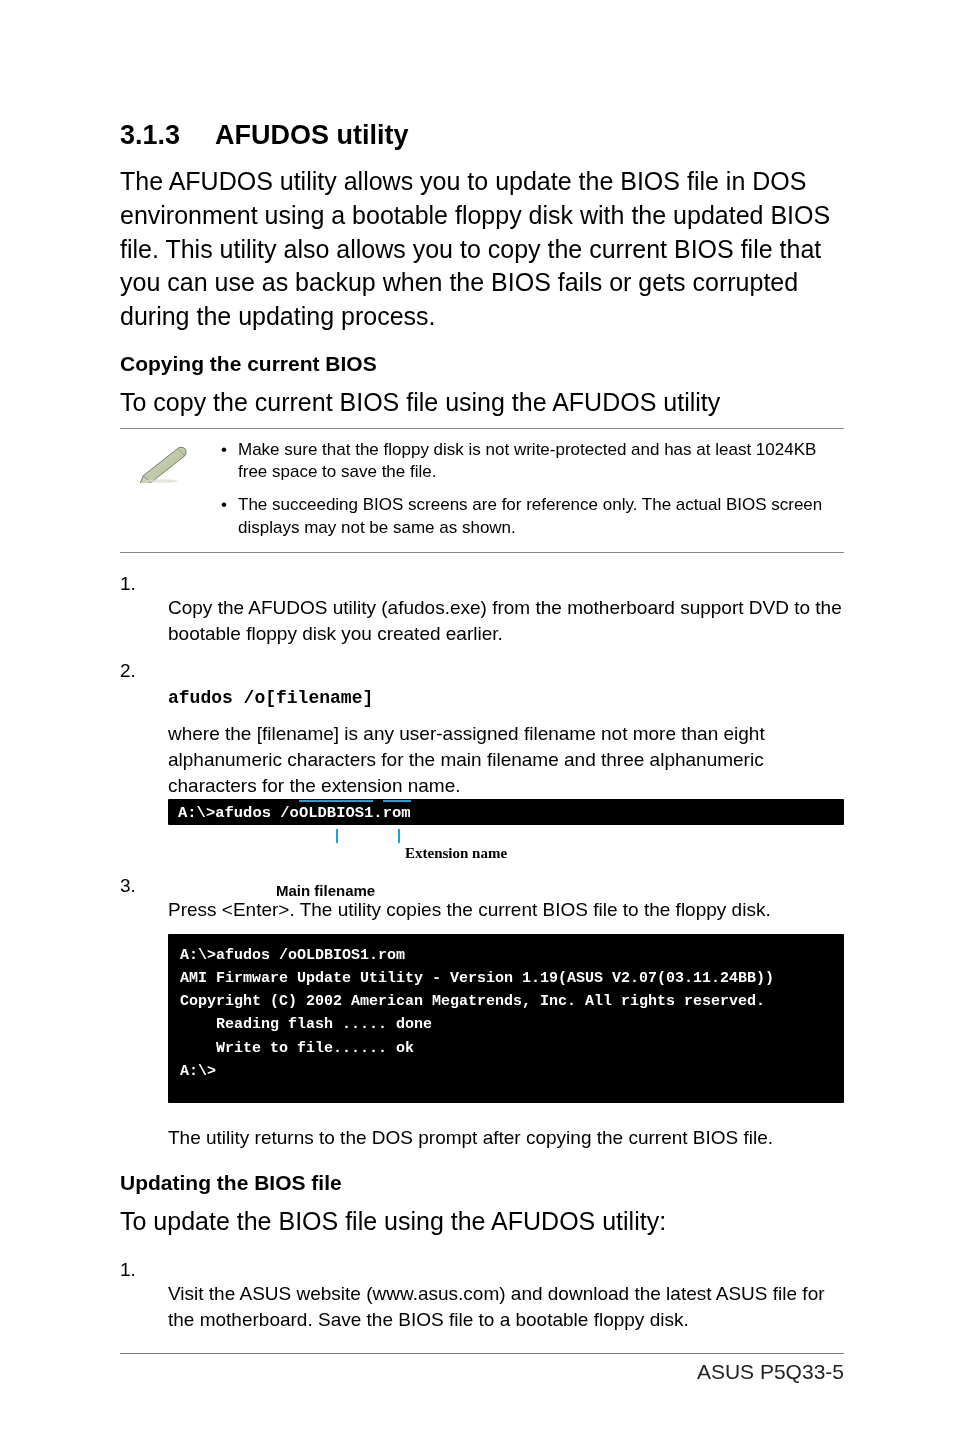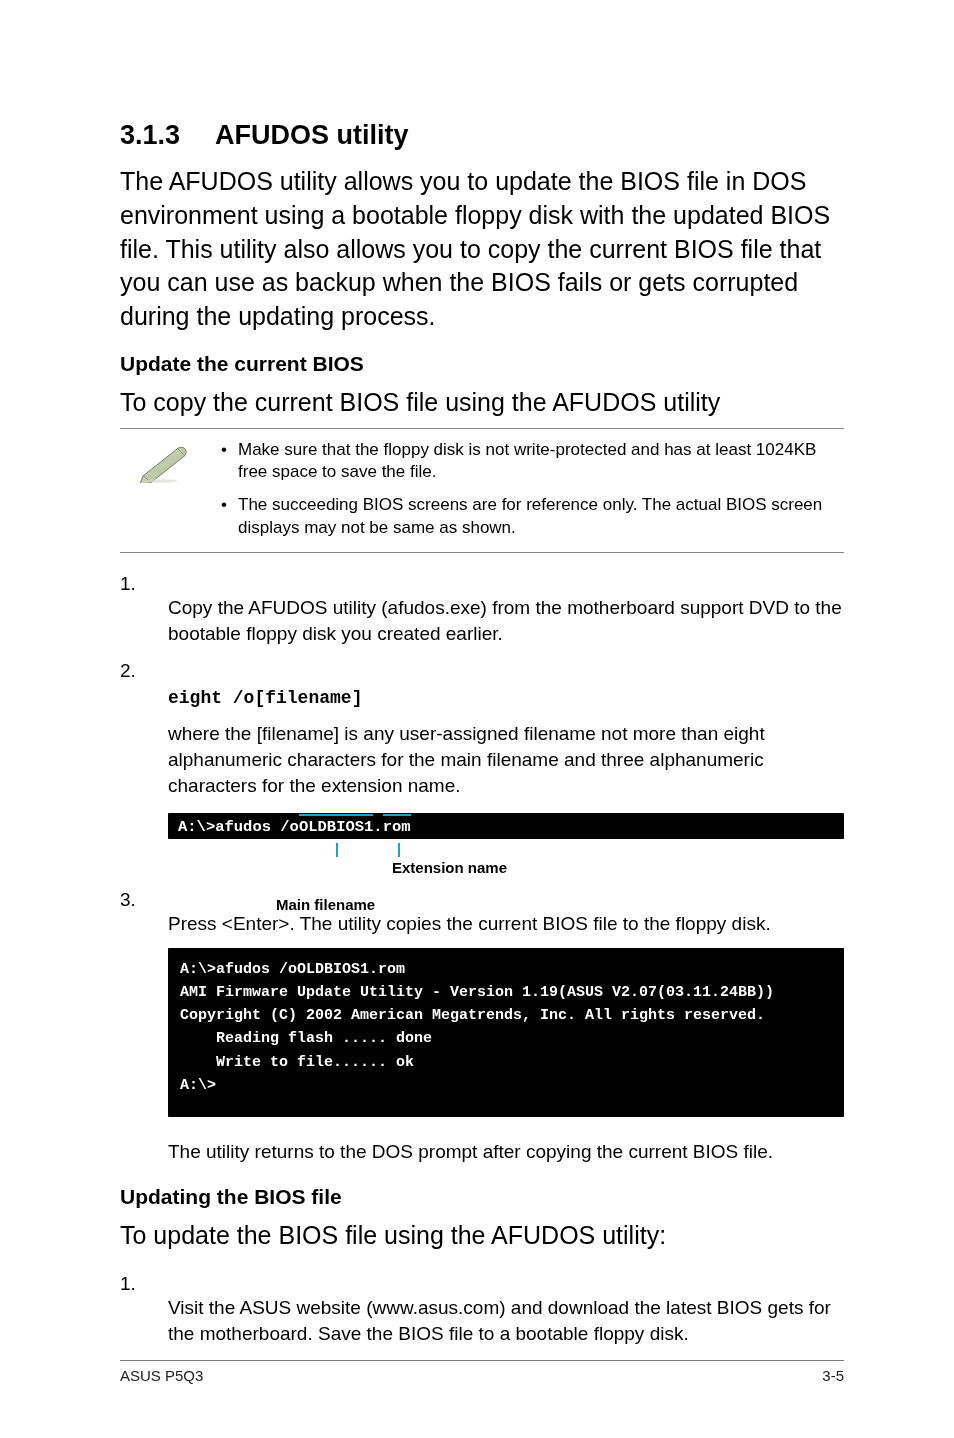--- a/index.html
+++ b/index.html
@@ -14,43 +14,43 @@
   .note-icon svg { width: 54px; height: 40px; }
   .note-list { flex: 1; font-size: 17px; line-height: 1.35; }
   .note-list .li { display:flex; margin-bottom: 10px; }
   .note-list .li:last-child { margin-bottom: 0; }
   .note-list .bullet { width: 28px; flex:0 0 28px; text-align:center; }
   ol.steps { list-style: none; counter-reset: none; margin: 0 0 10px 0; }
   ol.steps > li { display: flex; font-size: 19px; line-height: 1.38; margin-bottom: 10px; }
   ol.steps .num { flex: 0 0 48px; }
   ol.steps .txt { flex: 1; margin-top: 24px; }
   .cmd { font-family: "Courier New", monospace; font-weight: bold; font-size: 18px; display:block; margin-top: 4px; }
-  .indent-para { margin-left: 48px; font-size: 19px; line-height: 1.38; margin-top: 8px; margin-bottom: 14px; }
+  .indent-para { margin-left: 48px; font-size: 19px; line-height: 1.38; margin-top: 8px; margin-bottom: 0; }
   .term-wrap { margin-left: 48px; margin-bottom: 4px; }
   .term { background: #000; color: #fff; font-family: "Courier New", monospace; font-weight: bold; font-size: 15.5px; padding: 4px 10px; line-height: 1.5; white-space: pre; border-radius: 1px; }
   .term.small { padding: 1px 10px 0 10px; }
   .term .hl { border-top: 2px solid #21a0d2; padding-top: 0px; display:inline-block; }
   .callouts { position: relative; height: 44px; margin-left: 48px; }
   .callouts .tick { position:absolute; top:0; width:2px; height:14px; background:#21a0d2; }
   .callouts .lbl { position:absolute; top:16px; font-size: 15px; font-weight: bold; white-space: nowrap; }
   .term2 { background:#000; color:#fff; font-family:"Courier New",monospace; font-weight:bold; font-size:15px; padding:10px 12px 20px 12px; line-height:1.55; white-space:pre; margin-left:48px; margin-top:6px; margin-bottom:22px; border-radius:1px;}
-  .footer { position:absolute; bottom: 54px; left: 120px; right: 110px; border-top: 1px solid #7a7a7a; padding-top: 6px; display:flex; justify-content:space-between; font-size: 15px; color:#222;}
+  .footer { position:absolute; bottom: 54px; left: 120px; right: 110px; border-top: 1px solid #7a7a7a; padding-top: 6px; display:flex; justify-content:flex-end; font-size: 21px; color:#222;}
 </style>
 </head>
 <body>
 
 <div class="page">
 
   <h2 class="section-title">
     <span class="num">3.1.3</span><span>AFUDOS utility</span>
   </h2>
 
   <p class="body">The AFUDOS utility allows you to update the BIOS file in DOS environment using a bootable floppy disk with the updated BIOS file. This utility also allows you to copy the current BIOS file that you can use as backup when the BIOS fails or gets corrupted during the updating process.</p>
 
-  <h3 class="subheading">Update the current BIOS</h3>
+  <h3 class="subheading">Copying the current BIOS</h3>
   <p class="body" style="margin-bottom:8px;">To copy the current BIOS file using the AFUDOS utility</p>
 
   <div class="note-block">
     <div class="note-icon">
       <svg viewBox="0 0 60 44">
         <defs>
           <linearGradient id="g1" x1="0" y1="0" x2="1" y2="1">
             <stop offset="0%" stop-color="#d9e0c7"></stop>
             <stop offset="100%" stop-color="#a8b38e"></stop>
           </linearGradient>
@@ -74,35 +74,35 @@
   </div>
 
   <ol class="steps">
     <li>
       <div class="num">1.</div>
       <div class="txt">Copy the AFUDOS utility (afudos.exe) from the motherboard support DVD to the bootable floppy disk you created earlier.</div>
     </li>
     <li>
       <div class="num">2.</div>
       <div class="txt">
-        <span class="cmd">eight /o[filename]</span>
+        <span class="cmd">afudos /o[filename]</span>
       </div>
     </li>
   </ol>
 
   <p class="indent-para">where the [filename] is any user-assigned filename not more than eight alphanumeric characters  for the main filename and three alphanumeric characters for the extension name.</p>
 
   <div class="term-wrap">
     <div class="term small"><span>A:\&gt;afudos /o</span><span class="hl">OLDBIOS1</span><span>.</span><span class="hl">rom</span></div>
   </div>
   <div class="callouts">
     <div class="tick" style="left:168px;"></div>
     <div class="tick" style="left:230px;"></div>
     <div class="lbl" style="left:108px;margin-top:37px;">Main filename</div>
-    <div class="lbl" style="left:224px;">Extension name</div>
+    <div class="lbl" style="left:237px;font-family:Liberation Serif, serif;">Extension name</div>
   </div>
 
   <ol class="steps">
     <li>
       <div class="num">3.</div>
       <div class="txt">Press &lt;Enter&gt;. The utility copies the current BIOS file to the floppy disk.</div>
     </li>
   </ol>
 
   <div class="term2">A:\&gt;afudos /oOLDBIOS1.rom
@@ -113,21 +113,21 @@
 A:\&gt;</div>
 
   <p class="indent-para" style="margin-bottom:20px;">The utility returns to the DOS prompt after copying the current BIOS file.</p>
 
   <h3 class="subheading">Updating the BIOS file</h3>
   <p class="body">To update the BIOS file using the AFUDOS utility:</p>
 
   <ol class="steps">
     <li>
       <div class="num">1.</div>
-      <div class="txt">Visit the ASUS website (www.asus.com) and download the latest BIOS gets for the motherboard. Save the BIOS file to a bootable floppy disk.</div>
+      <div class="txt">Visit the ASUS website (www.asus.com) and download the latest ASUS file for the motherboard. Save the BIOS file to a bootable floppy disk.</div>
     </li>
   </ol>
 
   <div class="footer">
     <span>ASUS P5Q3</span>
     <span>3-5</span>
   </div>
 
 </div>
 

